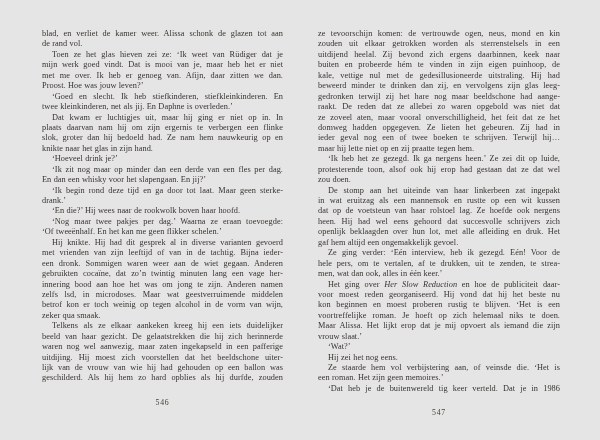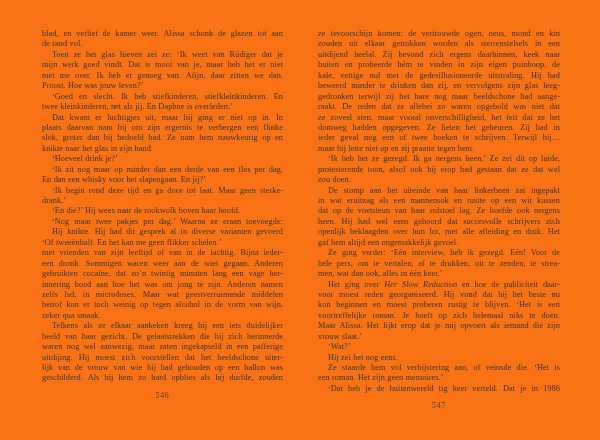--- a/index.html
+++ b/index.html
@@ -9,21 +9,21 @@
     height: 440px;
     background: #fbfbf9;
     font-family: "Liberation Serif", "DejaVu Serif", serif;
     color: #38342f;
     overflow: hidden;
   }
   .spread {
     position: relative;
     width: 600px;
     height: 440px;
-    background: #f97316;
+    background: #e5e5e5;
   }
   .page {
     position: absolute;
     top: 29px;
   }
   .page.left  { left: 42px;  width: 241px; }
   .page.right { left: 318px; width: 242px; }
   .line {
     font-size: 8.3px;
     line-height: 10.45px;
@@ -32,21 +32,21 @@
     text-align-last: justify;
     text-justify: inter-word;
     overflow: hidden;
     letter-spacing: 0.05px;
     word-spacing: 0.2px;
   }
   .line.end { text-align-last: left; }
   .line.ind { text-indent: 10px; }
   .line em { font-style: italic; }
   .pagenum {
-    margin-top: 7px;
+    margin-top: 14px;
     text-align: center;
     font-size: 7.8px;
     letter-spacing: 0.8px;
     color: #454039;
   }
 </style>
 </head>
 <body>
 
 <div class="spread">
@@ -64,22 +64,22 @@
         <div class="line">plaats daarvan nam hij om zijn ergernis te verbergen een flinke</div>
         <div class="line">slok, groter dan hij bedoeld had. Ze nam hem nauwkeurig op en</div>
         <div class="line end">knikte naar het glas in zijn hand.</div>
         <div class="line end ind">‘Hoeveel drink je?’</div>
         <div class="line ind">‘Ik zit nog maar op minder dan een derde van een fles per dag.</div>
         <div class="line end">En dan een whisky voor het slapengaan. En jij?’</div>
         <div class="line ind">‘Ik begin rond deze tijd en ga door tot laat. Maar geen sterke-</div>
         <div class="line end">drank.’</div>
         <div class="line end ind">‘En die?’ Hij wees naar de rookwolk boven haar hoofd.</div>
         <div class="line ind">‘Nog maar twee pakjes per dag.’ Waarna ze eraan toevoegde:</div>
+        <div class="line end">‘Of tweeënhalf. En het kan me geen flikker schelen.’</div>
         <div class="line ind">Hij knikte. Hij had dit gesprek al in diverse varianten gevoerd</div>
-        <div class="line end">‘Of tweeënhalf. En het kan me geen flikker schelen.’</div>
         <div class="line">met vrienden van zijn leeftijd of van in de tachtig. Bijna ieder-</div>
         <div class="line">een dronk. Sommigen waren weer aan de wiet gegaan. Anderen</div>
         <div class="line">gebruikten cocaïne, dat zo’n twintig minuten lang een vage her-</div>
         <div class="line">innering bood aan hoe het was om jong te zijn. Anderen namen</div>
         <div class="line">zelfs lsd, in microdoses. Maar wat geestverruimende middelen</div>
         <div class="line">betrof kon er toch weinig op tegen alcohol in de vorm van wijn,</div>
         <div class="line end">zeker qua smaak.</div>
         <div class="line ind">Telkens als ze elkaar aankeken kreeg hij een iets duidelijker</div>
         <div class="line">beeld van haar gezicht. De gelaatstrekken die hij zich herinnerde</div>
         <div class="line">waren nog wel aanwezig, maar zaten ingekapseld in een pafferige</div>

